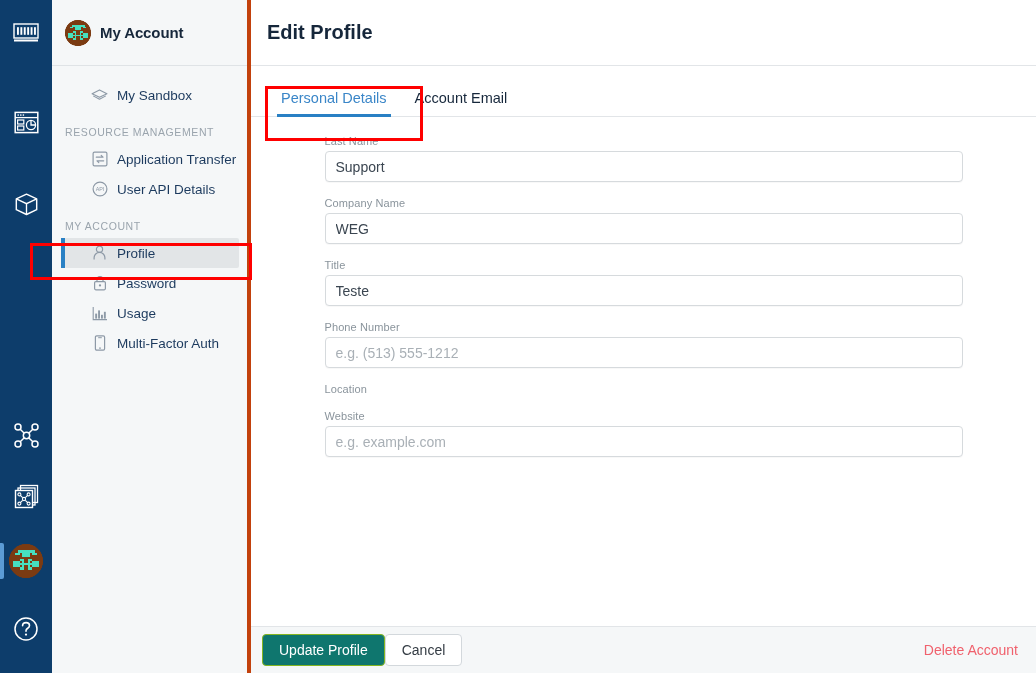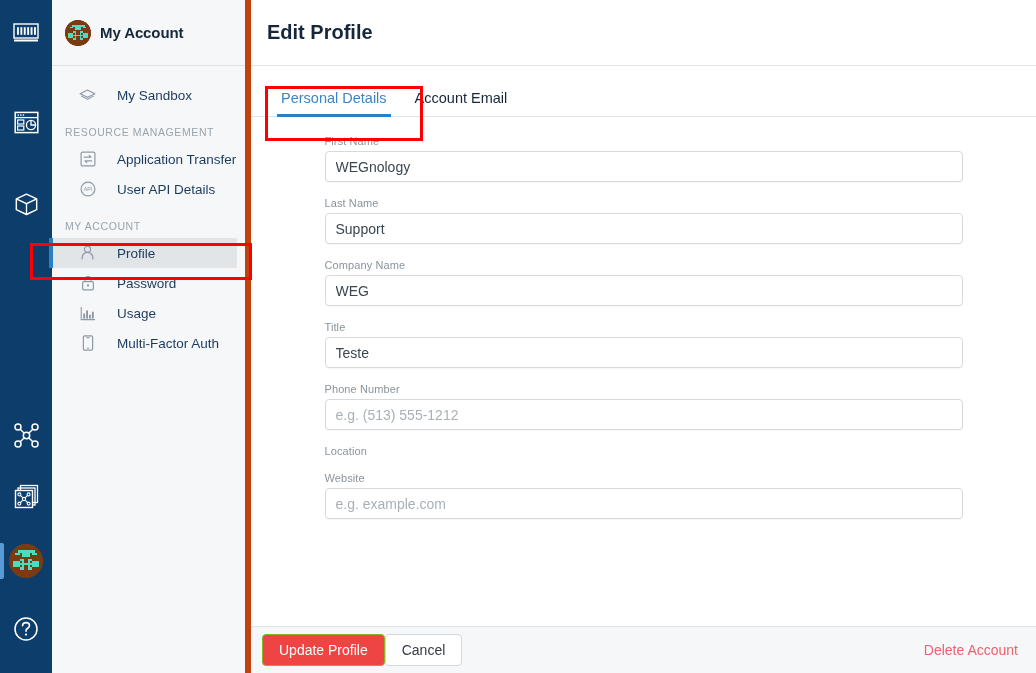--- a/index.html
+++ b/index.html
@@ -55,21 +55,21 @@
     display: block;
     background: #7b3b12;
   }
 
   
   .sidebar {
     width: 199px;
     flex: 0 0 199px;
     height: 673px;
     background: #f5f7f8;
-    border-right: 6px solid #c2410c;
+    border-right: 4px solid #c2410c;
     display: flex;
     flex-direction: column;
   }
   .sidebar-header {
     height: 66px;
     display: flex;
     align-items: center;
     gap: 9px;
     padding: 0 0 0 13px;
     border-bottom: 1px solid #dfe3e6;
@@ -79,26 +79,27 @@
     font-size: 15px;
     font-weight: bold;
     color: #16273b;
     letter-spacing: -0.1px;
   }
   .sidebar-body { padding-top: 14px; }
 
   .side-item {
     display: flex;
     align-items: center;
-    gap: 21px;
+    gap: 9px;
     height: 30px;
     padding-left: 27px;
     color: #1c3a5e;
     font-size: 13.5px;
     position: relative;
+    margin-left: 12px;
   }
   .side-item .ico {
     width: 17px; height: 17px;
     display: flex; align-items: center; justify-content: center;
     color: #8d99a6;
     flex: 0 0 17px;
   }
   .side-item.active {
     background: #e2e5e7;
     border-radius: 2px;
@@ -202,21 +203,21 @@
     position: absolute;
     left: 0; right: 0; bottom: 0;
     height: 47px;
     background: #f5f7f8;
     border-top: 1px solid #e2e5e8;
     display: flex;
     align-items: center;
     padding: 0 18px 0 11px;
   }
   .btn-primary {
-    background: #ef4444;
+    background: #0f766e;
     color: #ffffff;
     border: 1px solid #85b520;
     border-radius: 4px;
     font-size: 14px;
     height: 32px;
     padding: 0 16px;
     font-family: "Liberation Sans", sans-serif;
     cursor: pointer;
   }
   .btn-default {
@@ -468,24 +469,20 @@
       <div class="tab active">
         <span>Personal Details</span>
       </div>
       <div class="tab">
         <span>Account Email</span>
       </div>
     </div>
 
     <div class="form-scroll">
 
-      <div class="field">
-        <div class="field-label">First Name</div>
-        <input class="field-input" type="text" value="WEGnology" style="">
-      </div>
 
       <div class="field">
         <div class="field-label">Last Name</div>
         <input class="field-input" type="text" value="Support" style="">
       </div>
 
       <div class="field">
         <div class="field-label">Company Name</div>
         <input class="field-input" type="text" value="WEG" style="">
       </div>

